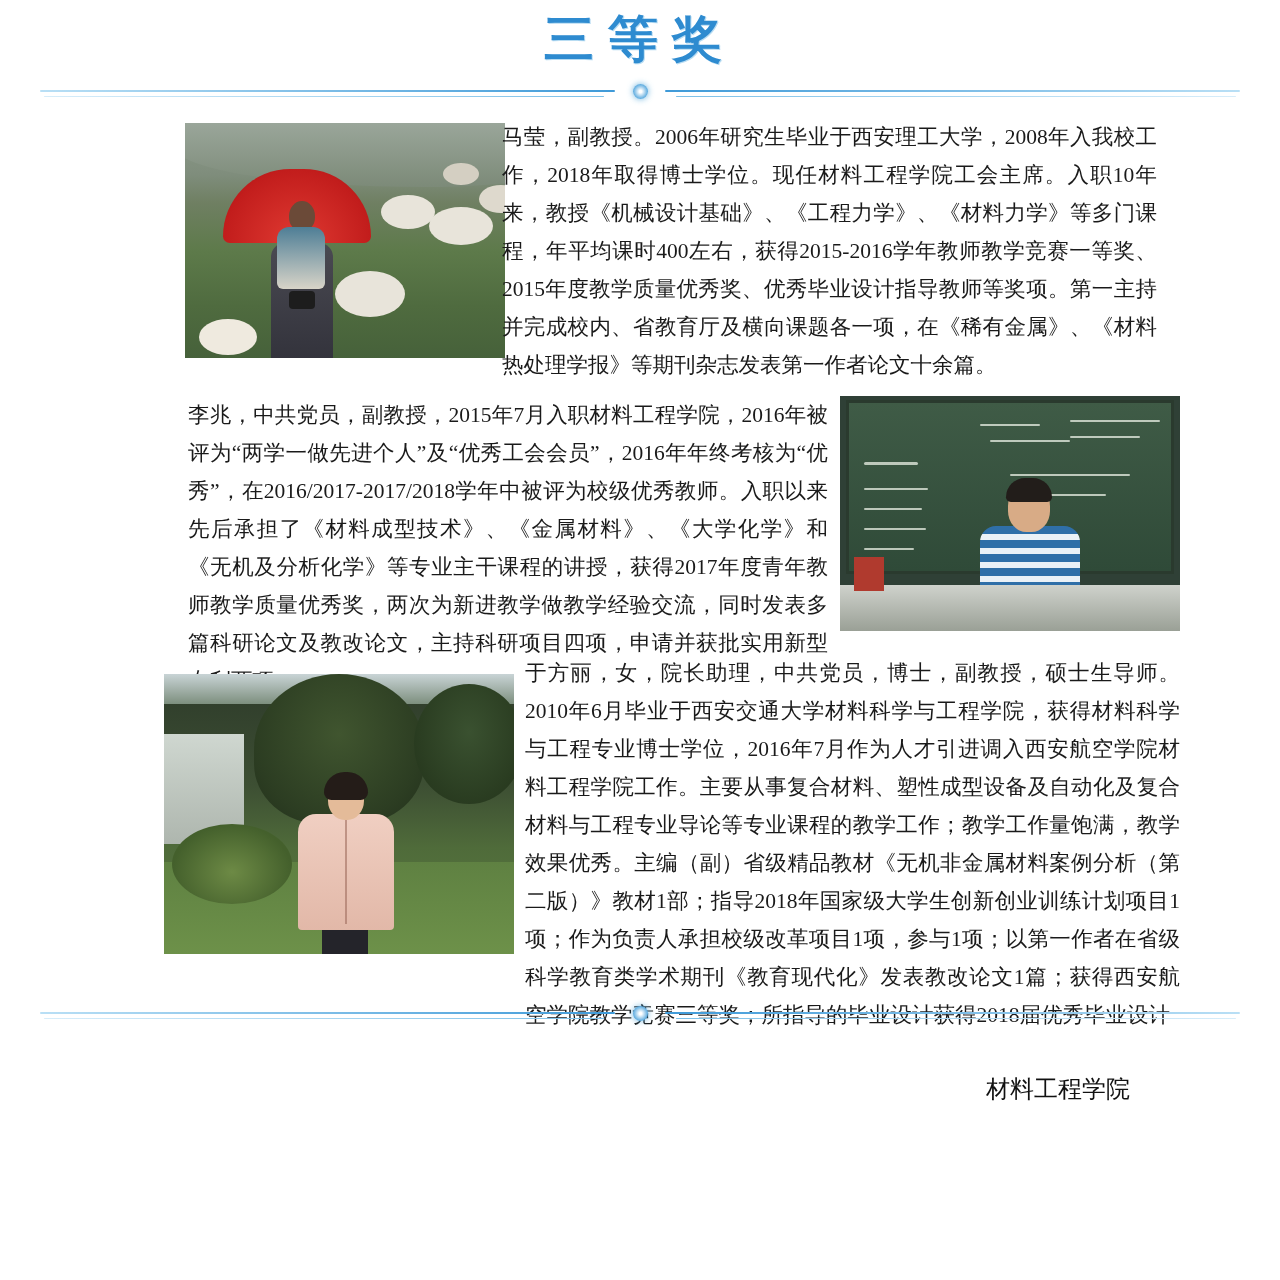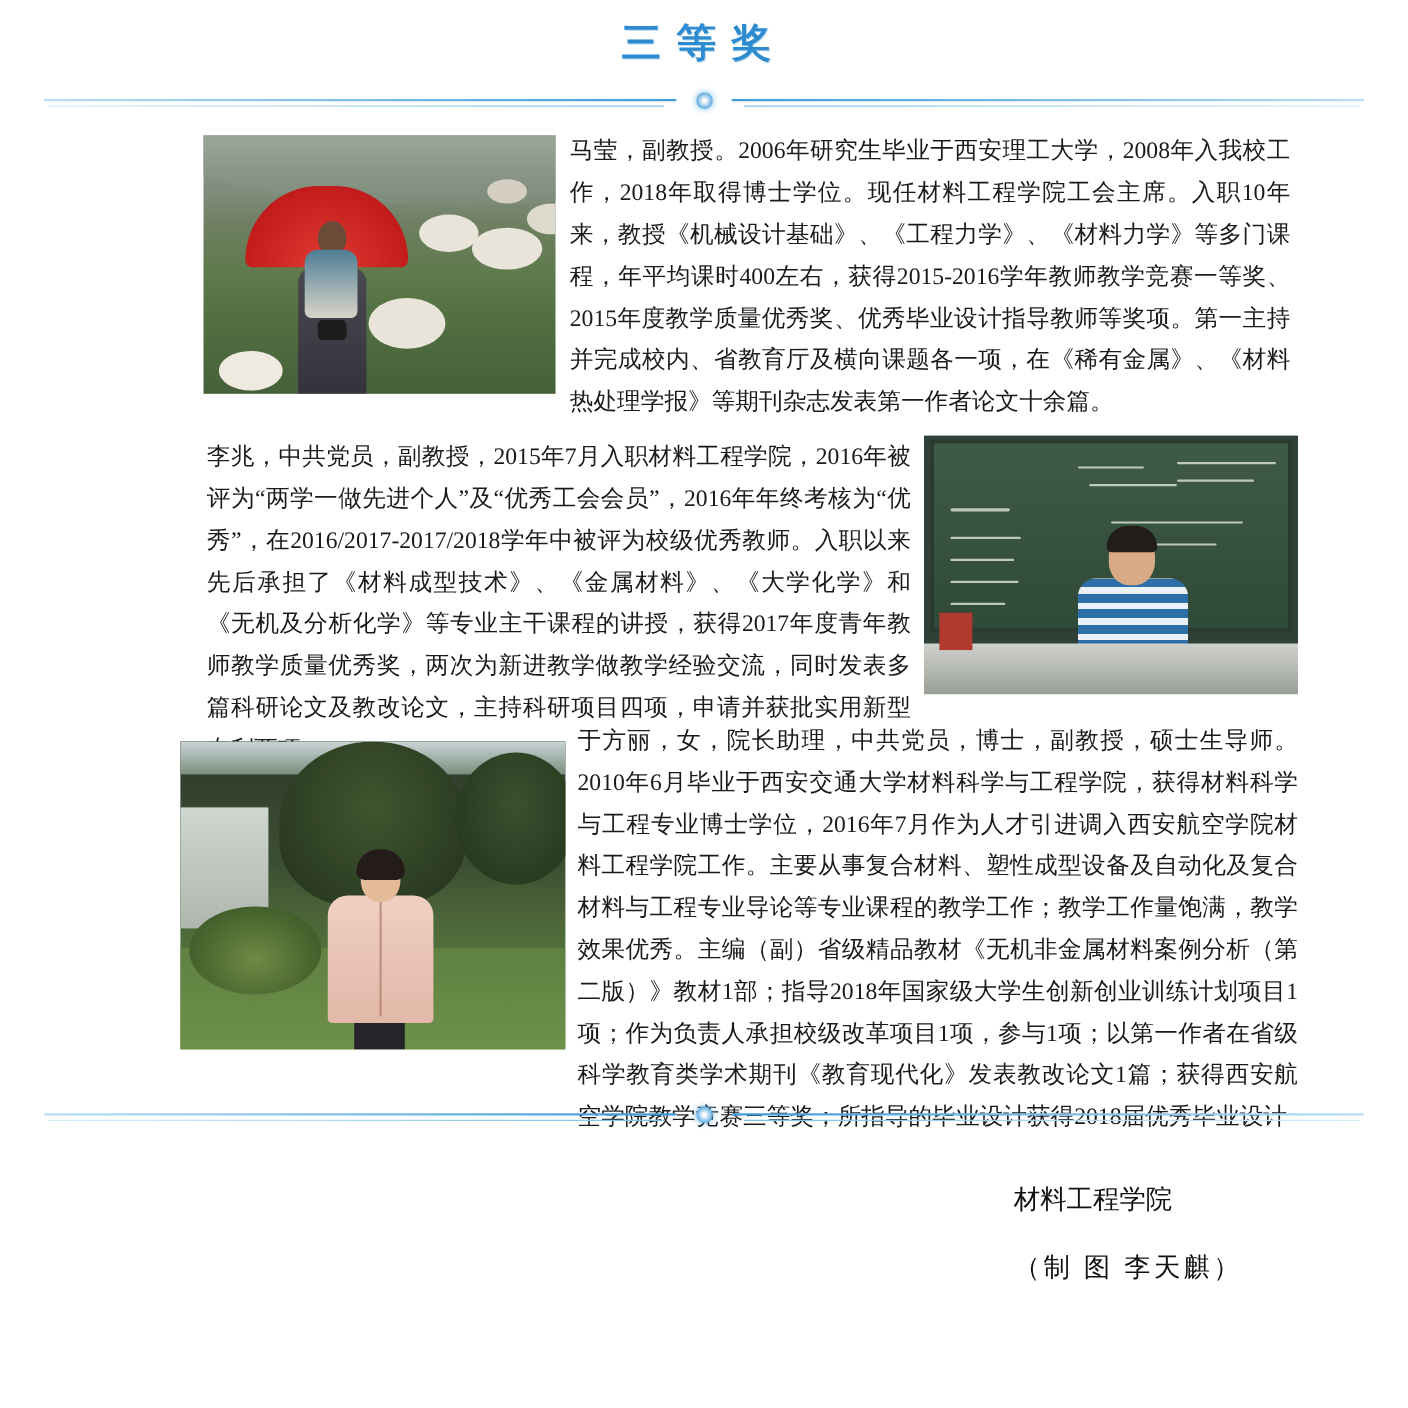--- a/index.html
+++ b/index.html
@@ -18,21 +18,21 @@
   
   .title-bar {
     width: 100%;
     height: 78px;
     display: flex;
     align-items: center;
     justify-content: center;
   }
   .title-text {
     font-family: "DejaVu Serif", "Liberation Serif", serif;
-    font-size: 36px;
+    font-size: 50px;
     font-weight: bold;
     letter-spacing: 14px;
     color: #2e8bd0;
     text-shadow: 1px 1px 0 #b8dcf2;
   }
 
   
   .divider {
     position: relative;
     width: 1200px;
@@ -94,21 +94,21 @@
   }
   .entry-1 .photo {
     position: absolute;
     left: 145px;
     top: 5px;
     width: 320px;
     height: 235px;
   }
   .entry-1 .text {
     position: absolute;
-    left: 478px;
+    left: 462px;
     top: 0;
     width: 655px;
   }
 
   
   .entry-2 {
     height: 250px;
     margin-top: 28px;
   }
   .entry-2 .text {
@@ -287,21 +287,21 @@
 
   
   .footer {
     position: absolute;
     right: 150px;
     top: 1060px;
     text-align: left;
     font-size: 24px;
     line-height: 62px;
     color: #111;
-    font-family: Liberation Sans, sans-serif;
+    font-family: Liberation Mono, monospace;
   }
   .footer .line-paren { letter-spacing: 3px; }
 </style>
 </head>
 <body>
 
 <div class="title-bar">
   <div class="title-text">三等奖</div>
 </div>
 
@@ -383,14 +383,13 @@
 <div class="divider" style="margin-top:16px;">
   <div class="line left"></div>
   <div class="line thin-left"></div>
   <div class="line right"></div>
   <div class="line thin-right"></div>
   <div class="diamond"></div>
 </div>
 
 <div class="footer">
   <div>材料工程学院</div>
-  <div class="line-paren">（制 图 李天麒）</div>
 </div>
 
 </body></html>

